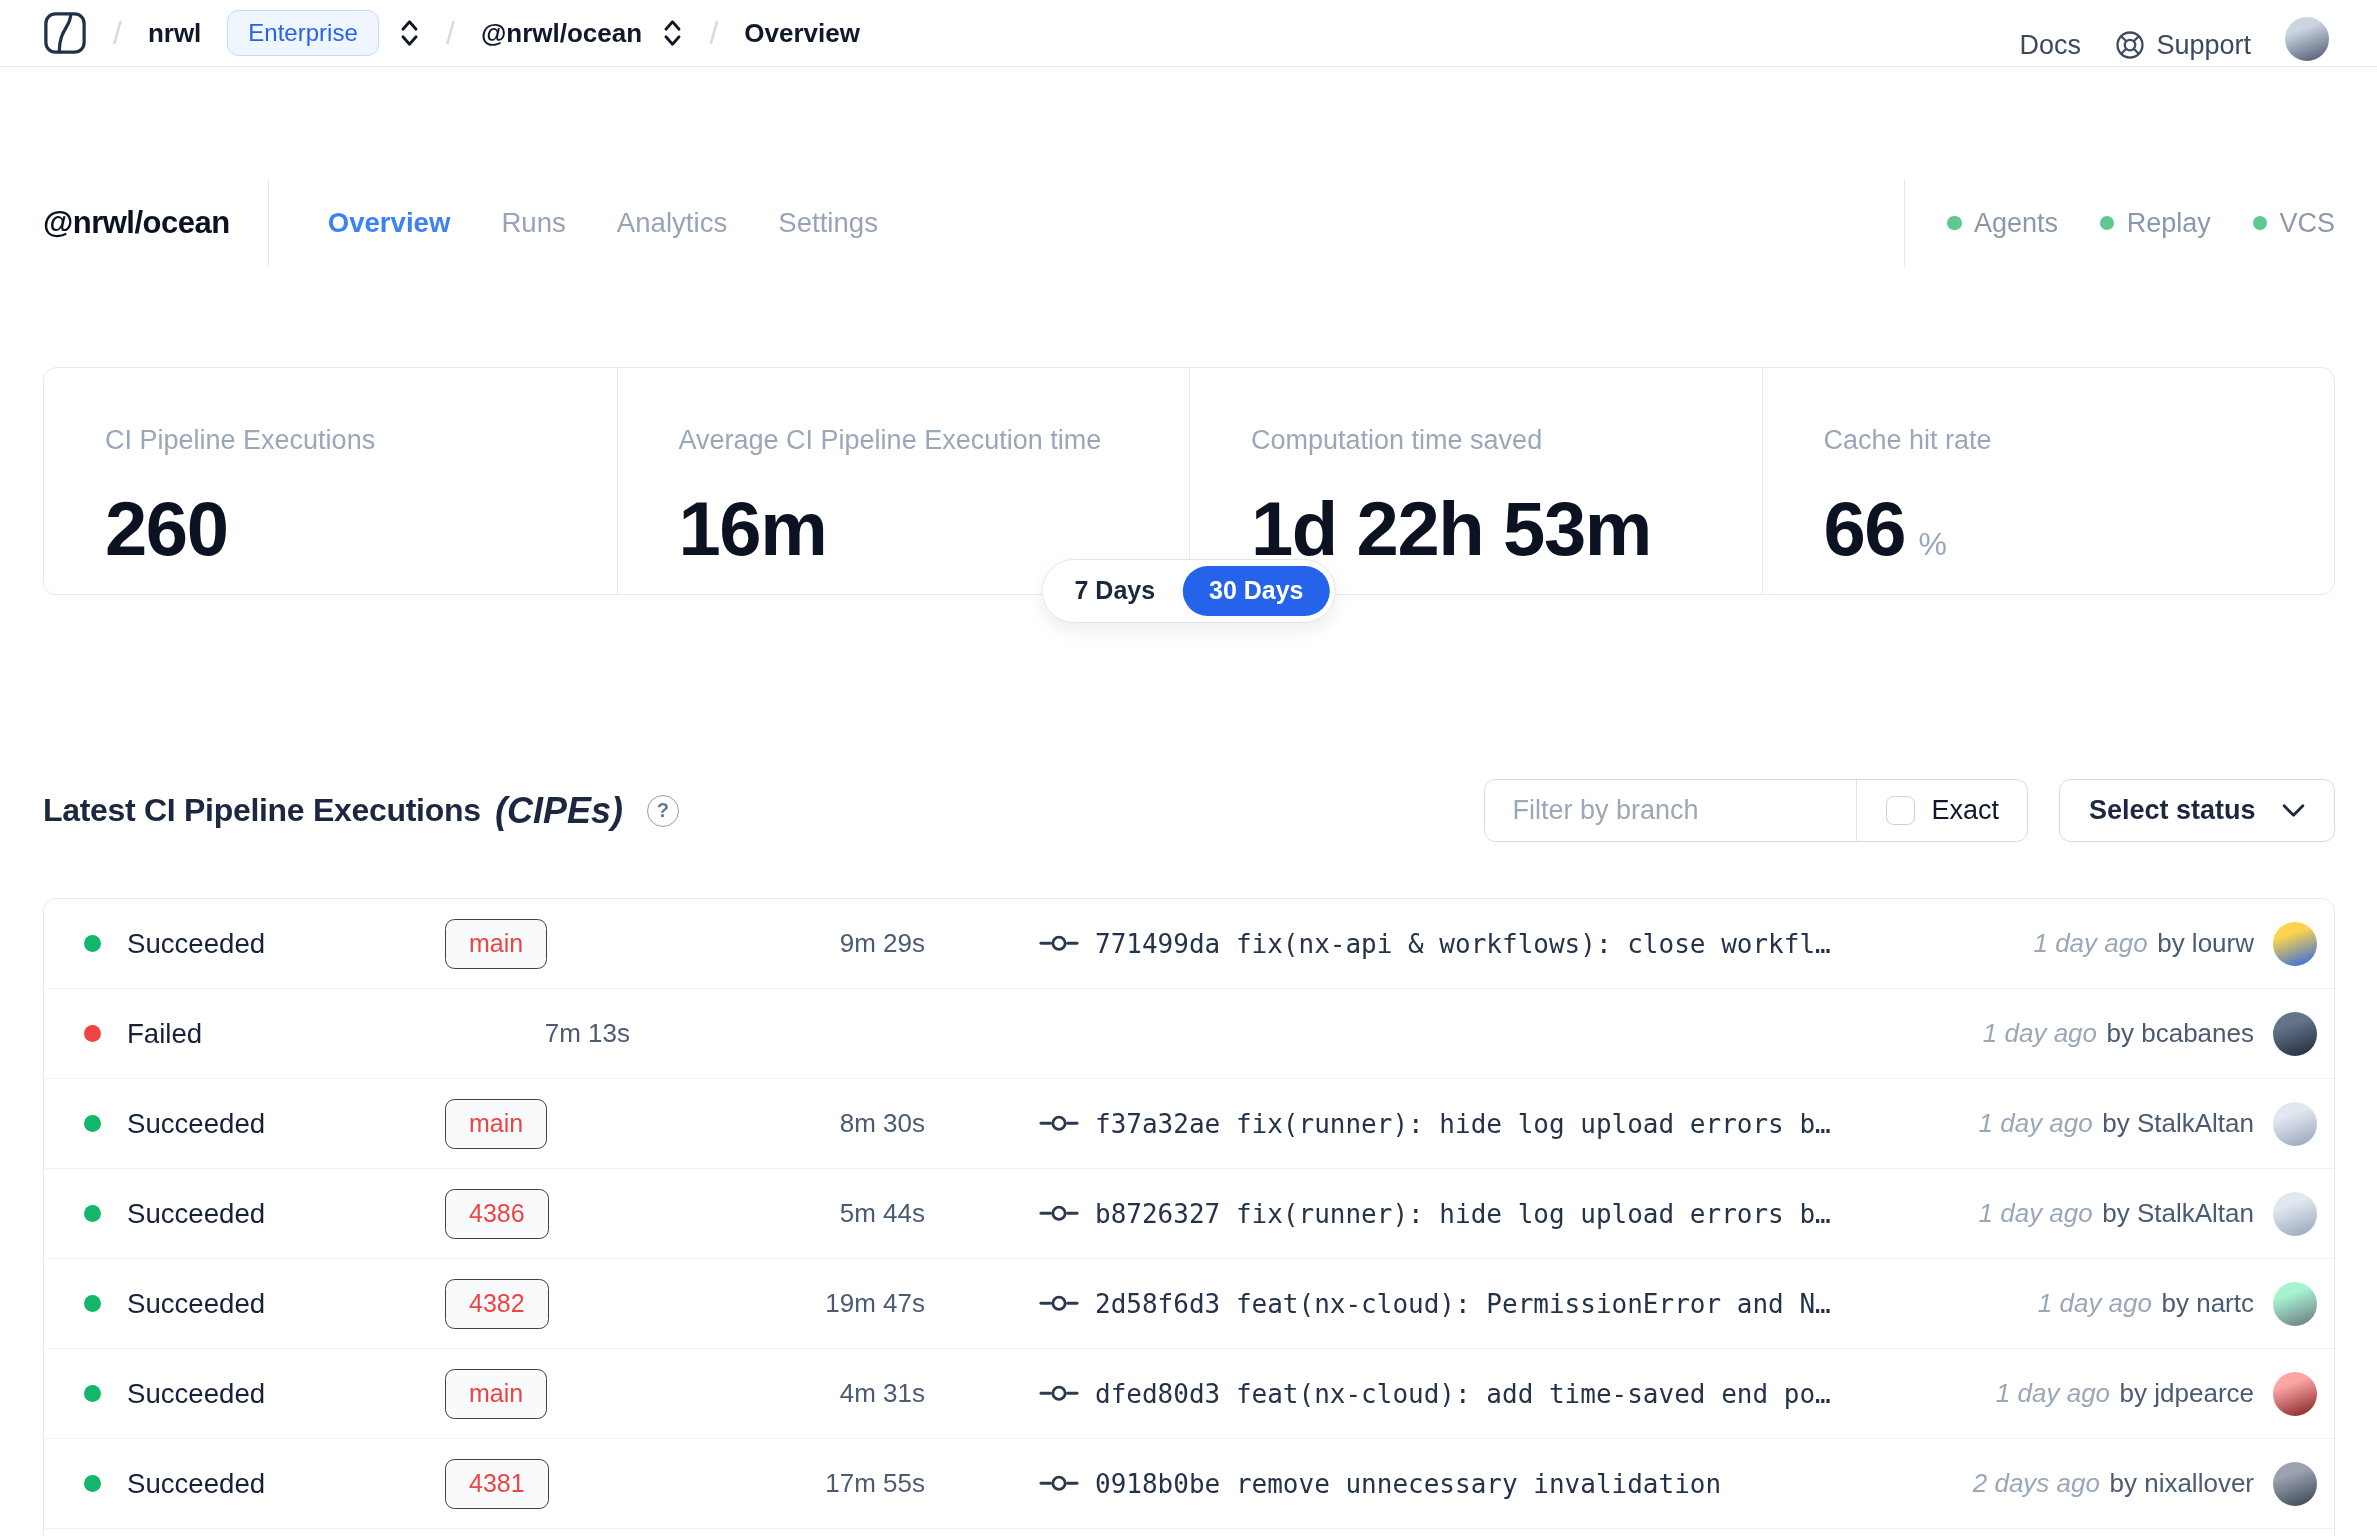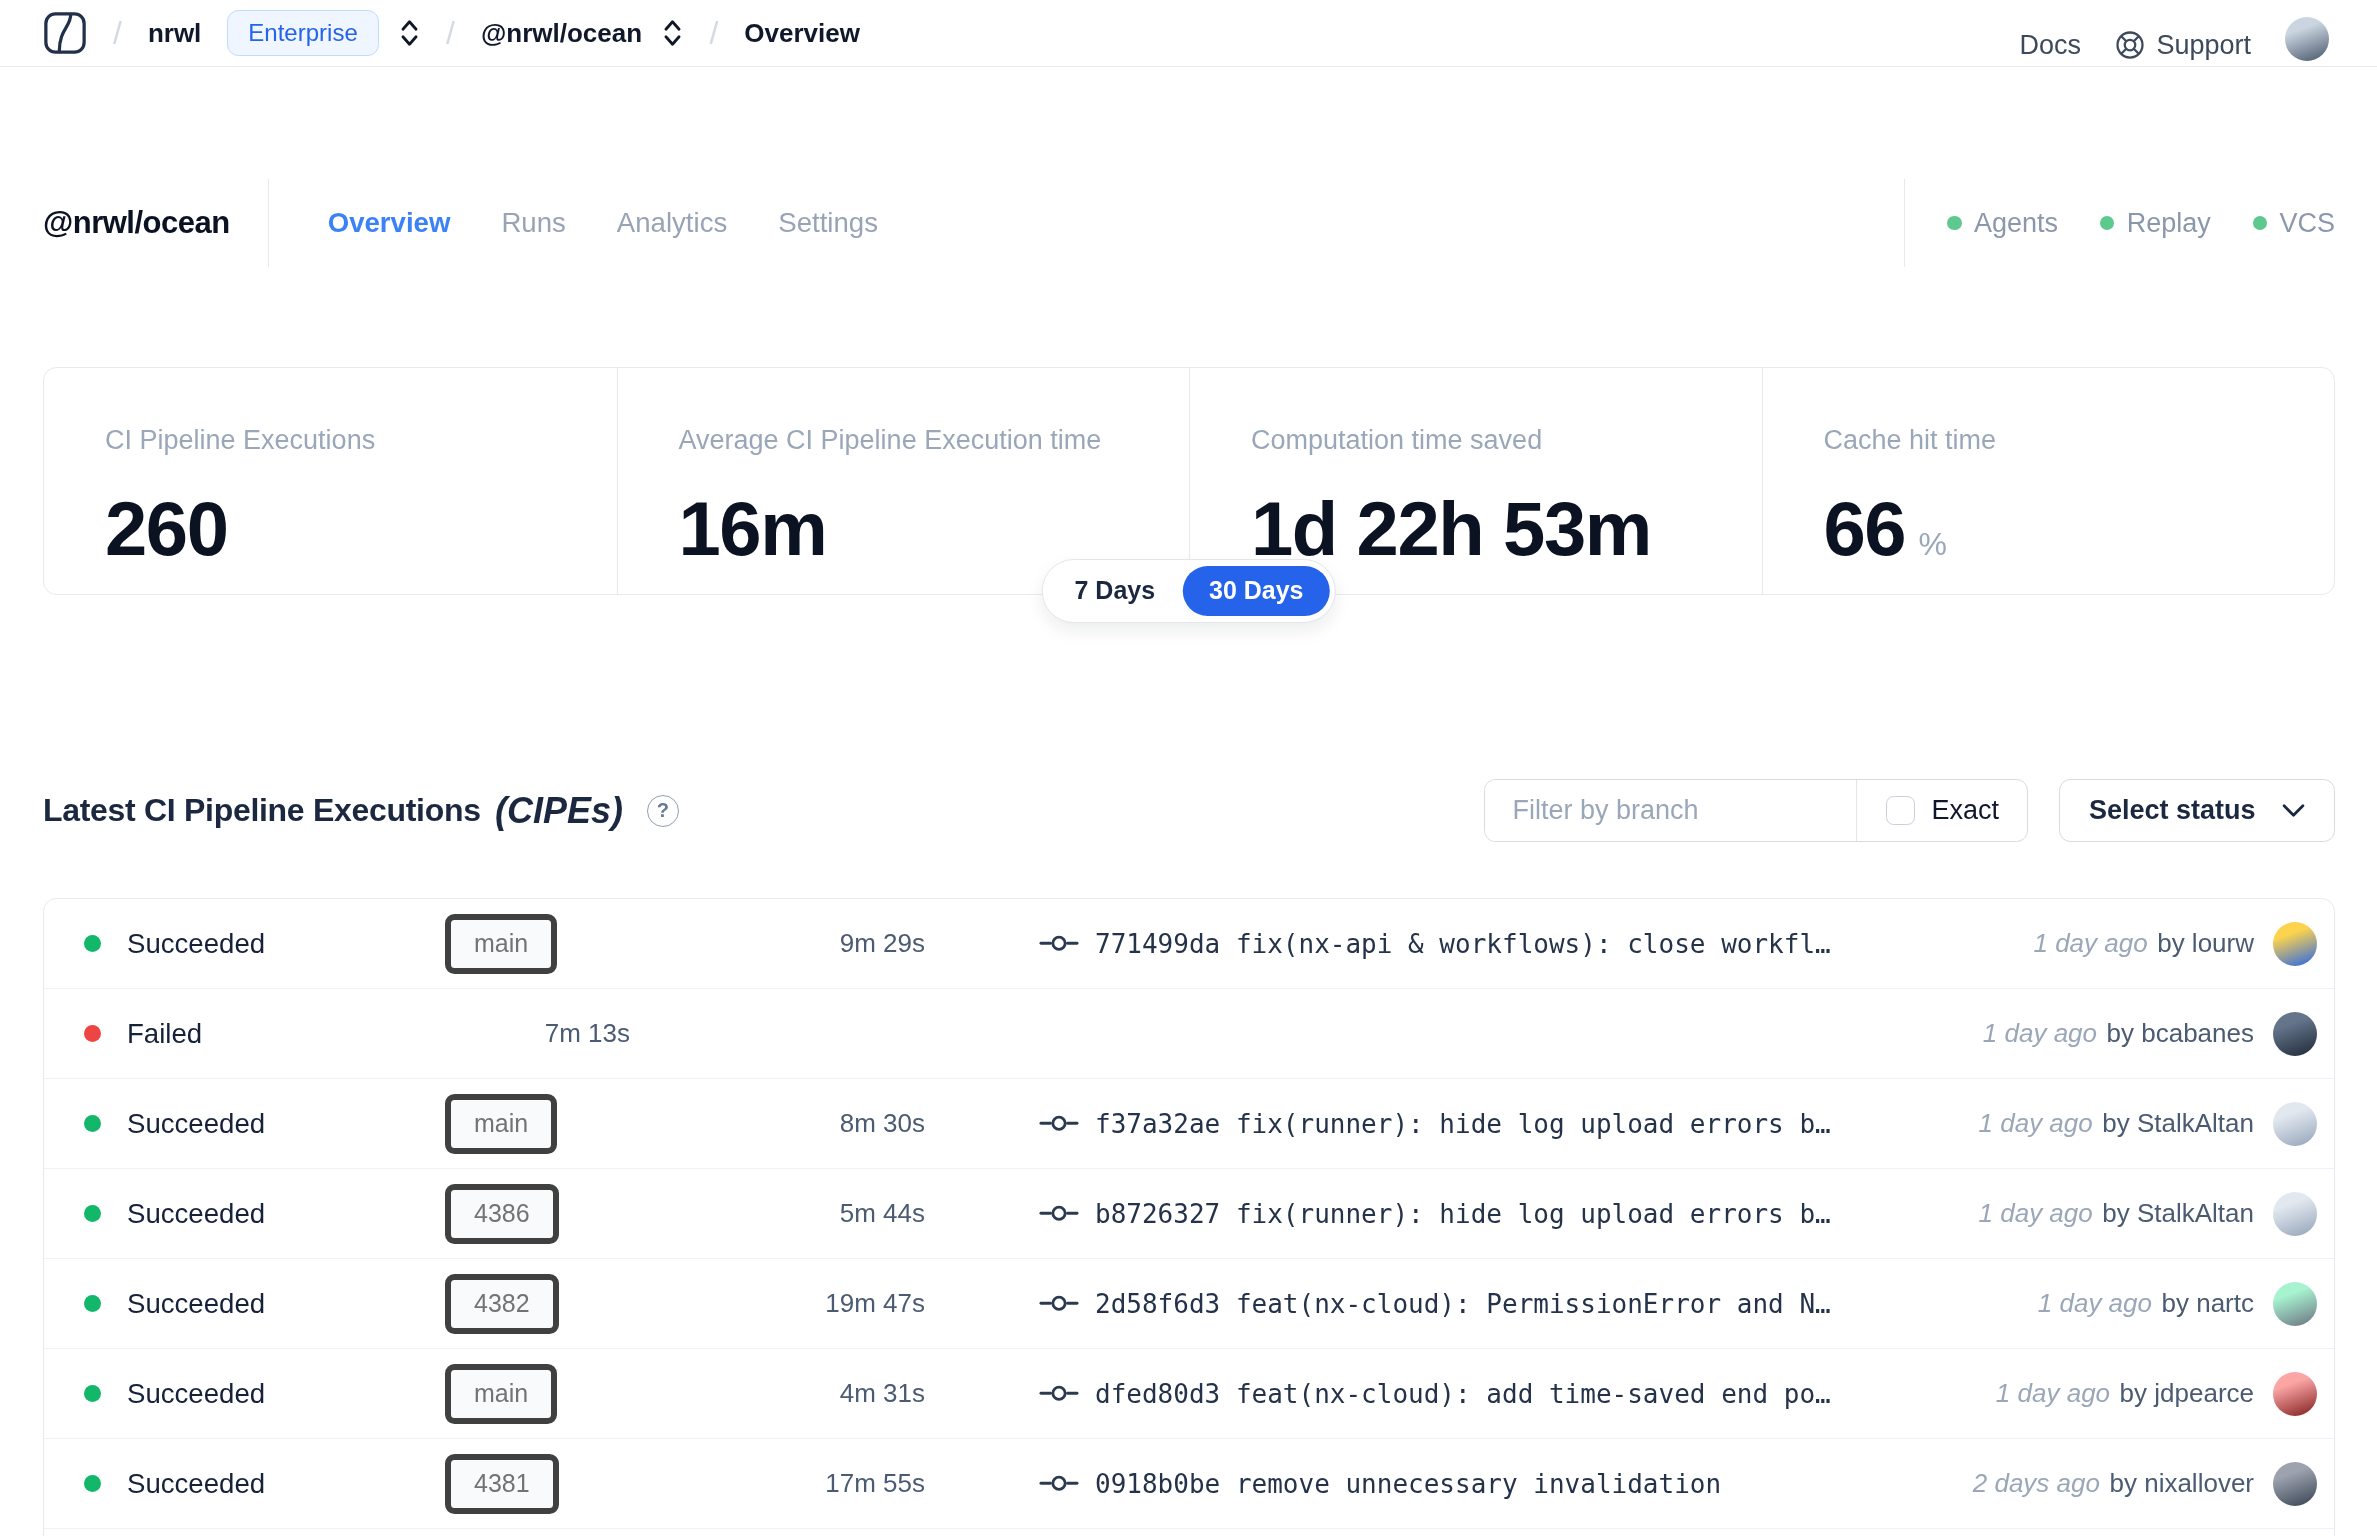--- a/index.html
+++ b/index.html
@@ -83,22 +83,22 @@
 
   
   .cipe-table { margin: 56px 43px 0; border: 1px solid #e6e9ee;
     border-radius: 13.3px 13.3px 0 0; height: 666px; background: #fff; overflow: hidden; }
   .row { display: flex; align-items: center; height: 90px;
     padding: 0 17px 0 40px; border-bottom: 1px solid #eef1f5; cursor: pointer; }
   .col-status { width: 361px; display: flex; align-items: center; gap: 26px; flex: none; }
   .dot { width: 17px; height: 17px; border-radius: 50%; flex: none; }
   .status-label { font-size: 27.6px; font-weight: 500; color: #16213a; }
   .col-branch { width: 295px; flex: none; }
-  .branch-badge { display: inline-block; background: #f8fafc; border: 6px solid #404040;
-    border-radius: 9.5px; padding: 9.5px 23px; font-size: 25px; color: #737373; }
+  .branch-badge { display: inline-block; background: #f8fafc; border: 1px solid #404040;
+    border-radius: 9.5px; padding: 9.5px 23px; font-size: 25px; color: #ef4444; }
   .col-duration { width: 185px; flex: none; text-align: right; font-size: 26px; color: #4b5b72; }
   .col-commit { flex: 1; min-width: 0; margin-left: 114px; display: flex;
     align-items: center; gap: 16px; }
   .commit-icon { display: flex; align-items: center; flex: none; }
   .commit-text { font-family: "DejaVu Sans Mono", monospace; font-size: 26px;
     color: #25334a; white-space: nowrap; overflow: hidden; }
   .col-meta { margin-left: auto; display: flex; align-items: center; flex: none; }
   .time-ago { font-size: 26px; font-style: italic; color: #9aa7b8; }
   .author { font-size: 26px; font-weight: 500; color: #4b5b72; margin-left: 9.5px; white-space: nowrap; }
   .row-avatar { width: 44px; height: 44px; margin-left: 19px; flex: none; }
@@ -197,21 +197,21 @@
       </div>
   </div>
   <div class="stat-card">
     <div class="stat-label">Computation time saved</div>
     <div class="stat-value">
         <span>1d 22h 53m</span>
         <span class="stat-suffix"></span>
       </div>
   </div>
   <div class="stat-card">
-    <div class="stat-label">Cache hit time</div>
+    <div class="stat-label">Cache hit rate</div>
     <div class="stat-value">
         <span>66</span>
         <span class="stat-suffix">%</span>
       </div>
   </div>
   <div class="range-toggle">
     <button class="range-btn">7 Days</button>
     <button class="range-btn active" style="background: rgb(37, 99, 235);">30 Days</button>
   </div>
 </section>

